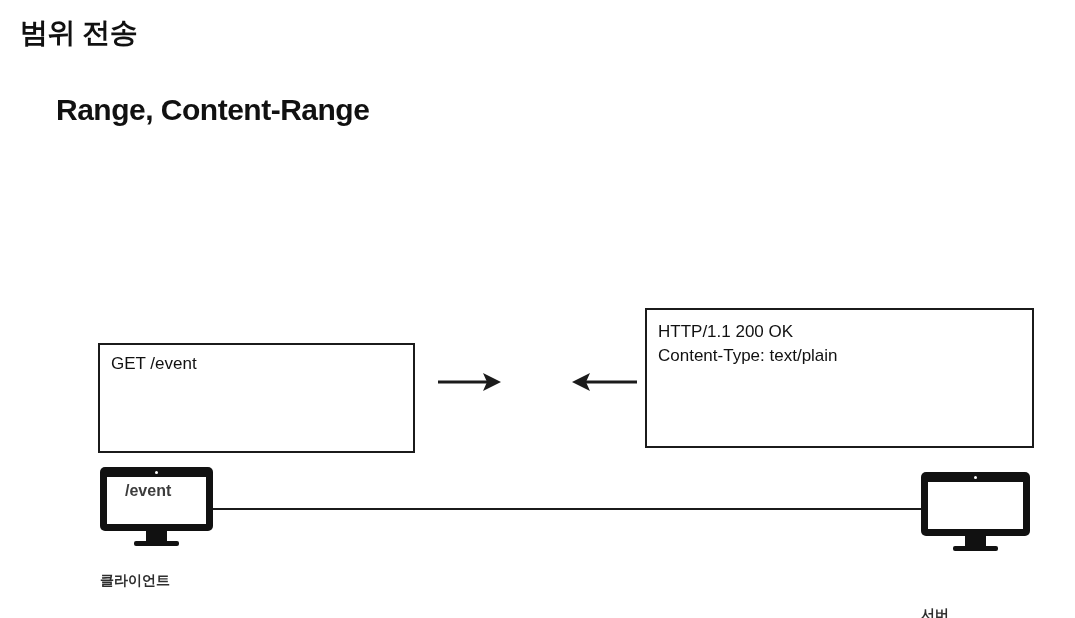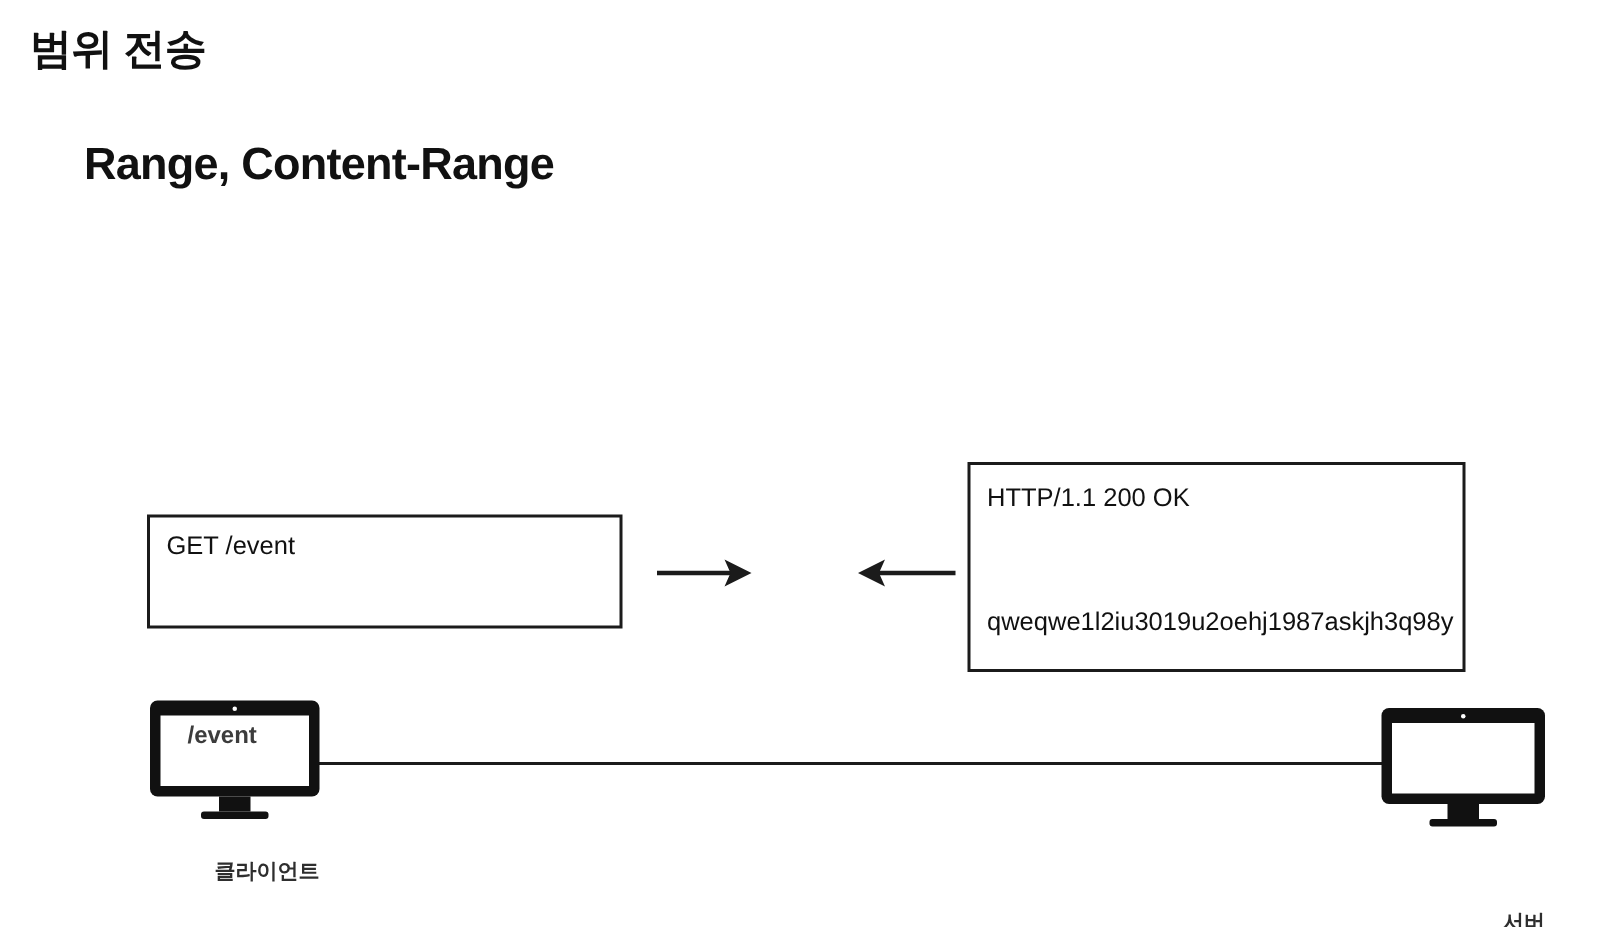--- a/index.html
+++ b/index.html
@@ -54,29 +54,29 @@
     line-height: 20px;
     white-space: nowrap;
     color: #111111;
   }
   .msg-line.bold { font-weight: bold; }
 
   #request-box {
     left: 98px;
     top: 343px;
     width: 317px;
-    height: 76px;
+    height: 110px;
   }
   #request-line-0 { left: 11px; top: 9px; }
   #request-line-1 { left: 11px; top: 33px; }
 
   #response-box {
     left: 645px;
     top: 308px;
-    width: 332px;
+    width: 389px;
     height: 140px;
   }
   #response-line-0 { left: 11px; top: 12px; }
   #response-line-1 { left: 11px; top: 36px; }
   #response-line-2 { left: 11px; top: 60px; }
   #response-line-3 { left: 11px; top: 95px; }
 
   
   .arrow-svg {
     position: absolute;
@@ -132,21 +132,21 @@
     font-weight: bold;
     color: #3c3c3c;
     white-space: nowrap;
   }
   .device-label {
     position: absolute;
     font-size: 14px;
     font-weight: bold;
     color: #2e2e2e;
     white-space: nowrap;
-    text-align: right;
+    text-align: left;
   }
 
   
   #client-monitor { left: 100px; top: 467px; width: 113px; height: 78px; padding-left: 28px; }
   #client-monitor .monitor-bezel { width: 113px; height: 64px; }
   #client-monitor .monitor-screen { left: 7px; top: 10px; width: 99px; height: 47px; }
   #client-monitor .monitor-dot { left: 55px; top: 4px; }
   #client-monitor .monitor-neck { left: 46px; top: 64px; width: 21px; height: 10px; }
   #client-monitor .monitor-base { left: 34px; top: 74px; width: 45px; height: 5px; }
   #client-screen-text { left: 25px; top: 15px; }
@@ -177,21 +177,21 @@
   <polygon points="64,14 46,5 50,14 46,23" fill="#1b1b1b"></polygon>
 </svg>
 
 <svg id="arrow-response" class="arrow-svg" width="68" height="28" viewBox="0 0 68 28">
   <line x1="16" y1="14" x2="67" y2="14" stroke="#1b1b1b" stroke-width="3"></line>
   <polygon points="2,14 20,5 16,14 20,23" fill="#1b1b1b"></polygon>
 </svg>
 
 <div id="response-box" class="msg-box">
   <div id="response-line-0" class="msg-line">HTTP/1.1 200 OK</div>
-  <div id="response-line-3" class="msg-line">qweqwe1l2iu3019u2oehj1987askjh3q98y</div>
+  <div id="response-line-1" class="msg-line">Content-Type: text/plain</div>
 </div>
 
 <div id="network-cable"></div>
 
 <div id="client-monitor" class="monitor">
   <div class="monitor-bezel"></div>
   <div class="monitor-dot"></div>
   <div class="monitor-screen"></div>
   <div class="monitor-neck"></div>
   <div class="monitor-base"></div>

